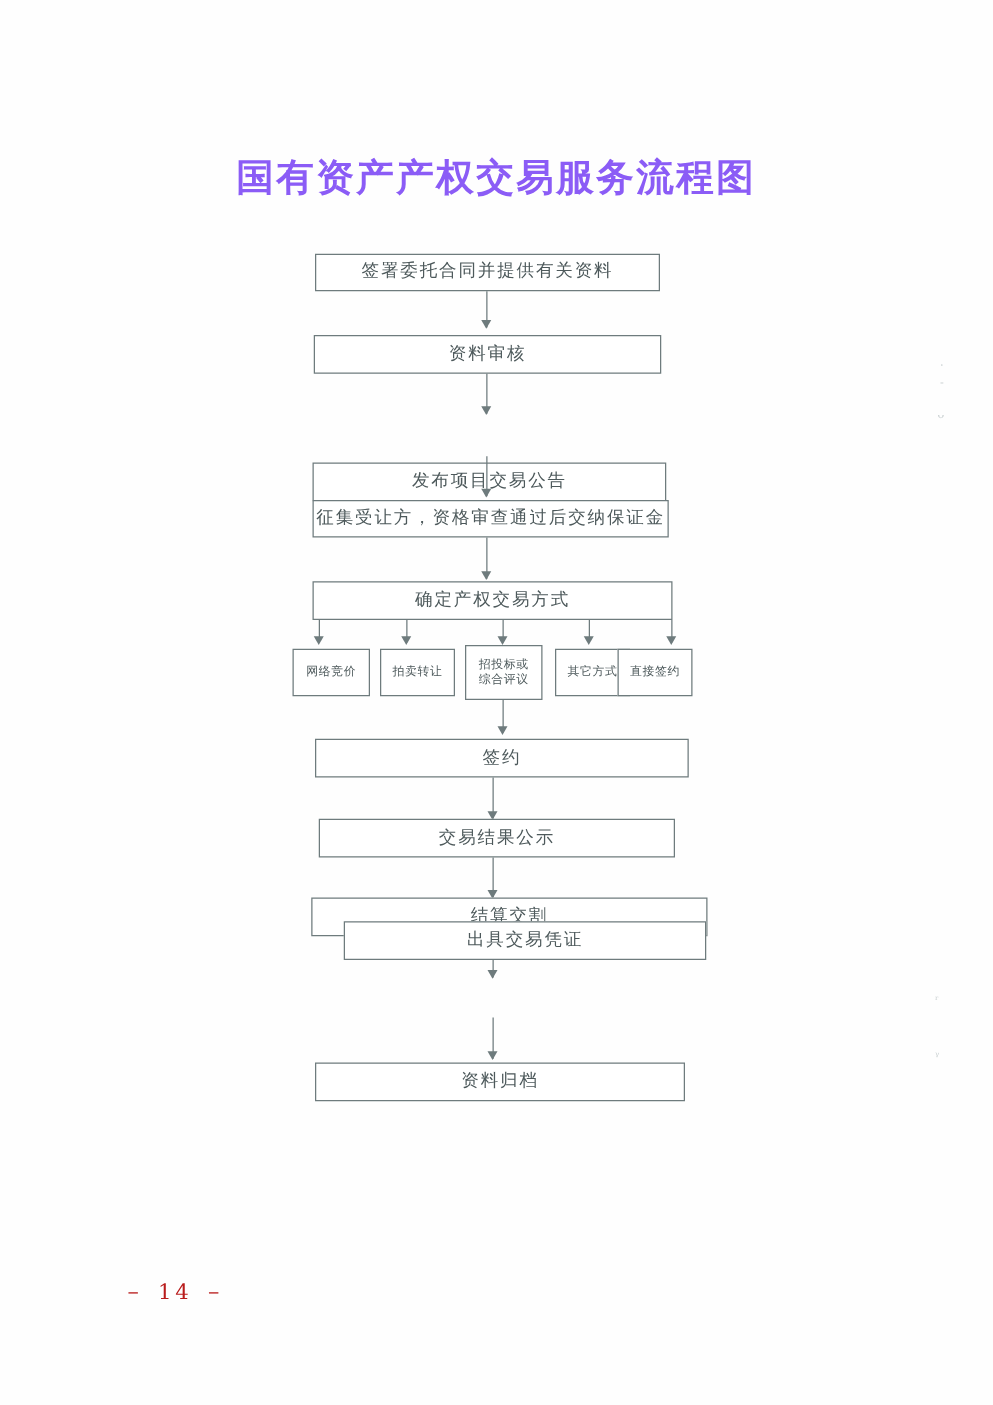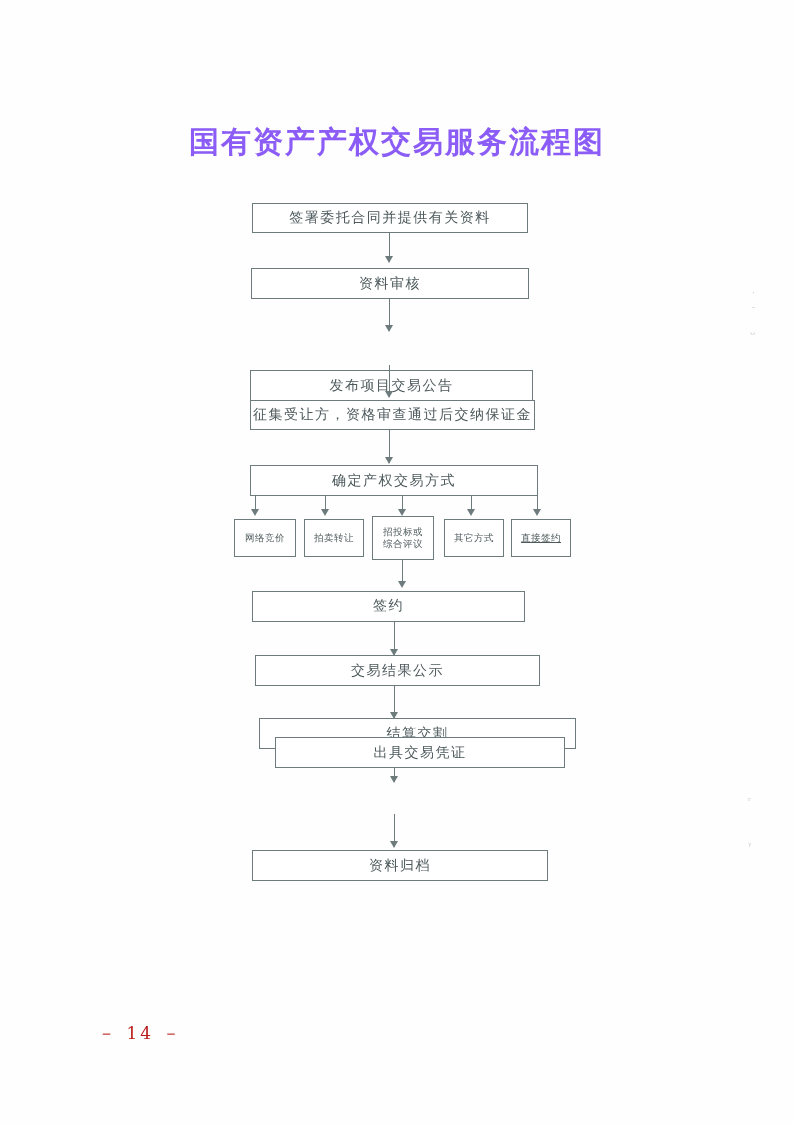--- a/index.html
+++ b/index.html
@@ -172,40 +172,40 @@
 
     <div class="node small" style="left:372px; top:516px; width:62px; height:44px;">
       <span class="line2">招投标或</span>
       <span class="line2">综合评议</span>
     </div>
 
     <div class="node small" style="left:444px; top:519px; width:60px; height:38px;">
       <span>其它方式</span>
     </div>
 
-    <div class="node small" style="left:511px; top:519px; width:60px; height:38px;text-decoration:underline;">
+    <div class="node small" style="left:494px; top:519px; width:60px; height:38px;">
       <span>直接签约</span>
     </div>
 
     <div class="conn" style="left:402px; top:560px; height:26px;"></div>
     <div class="arrow-head" style="left:398px; top:581px;"></div>
 
-    <div class="node wide" style="left:252px; top:591px; width:273px; height:31px;font-family:Liberation Mono, monospace;">
+    <div class="node wide" style="left:252px; top:591px; width:299px; height:31px;">
       <span>签约</span>
     </div>
     <div class="conn" style="left:394px; top:622px; height:33px;"></div>
     <div class="arrow-head" style="left:390px; top:649px;"></div>
 
     <div class="node wide" style="left:255px; top:655px; width:285px; height:31px;">
       <span>交易结果公示</span>
     </div>
     <div class="conn" style="left:394px; top:686px; height:32px;"></div>
     <div class="arrow-head" style="left:390px; top:712px;"></div>
 
-    <div class="node wide" style="left:259px; top:718px; width:317px; height:31px;">
+    <div class="node wide" style="left:249px; top:718px; width:317px; height:31px;">
       <span>结算交割</span>
     </div>
     <div class="conn" style="left:394px; top:749px; height:33px;"></div>
     <div class="arrow-head" style="left:390px; top:776px;"></div>
 
     <div class="node wide" style="left:253px; top:737px; width:290px; height:31px;margin-left:22px;">
       <span>出具交易凭证</span>
     </div>
     <div class="conn" style="left:394px; top:814px; height:33px;"></div>
     <div class="arrow-head" style="left:390px; top:841px;"></div>

